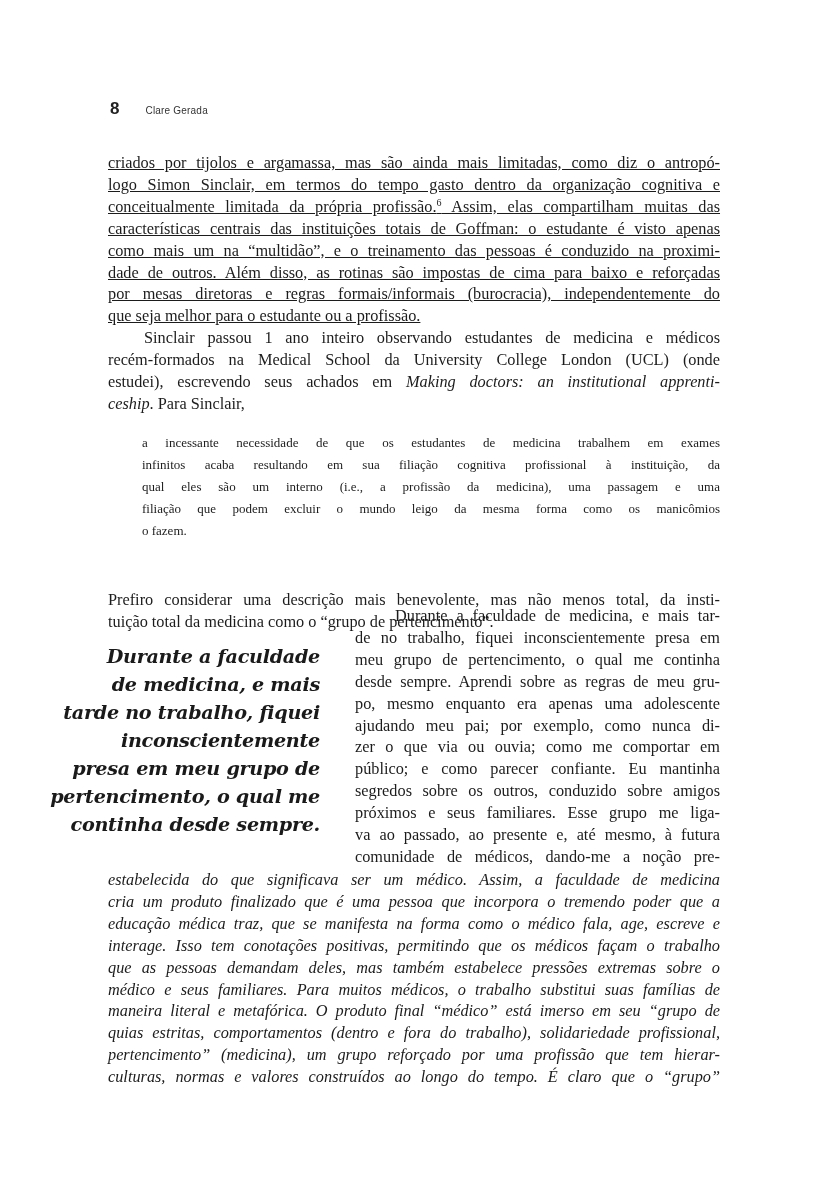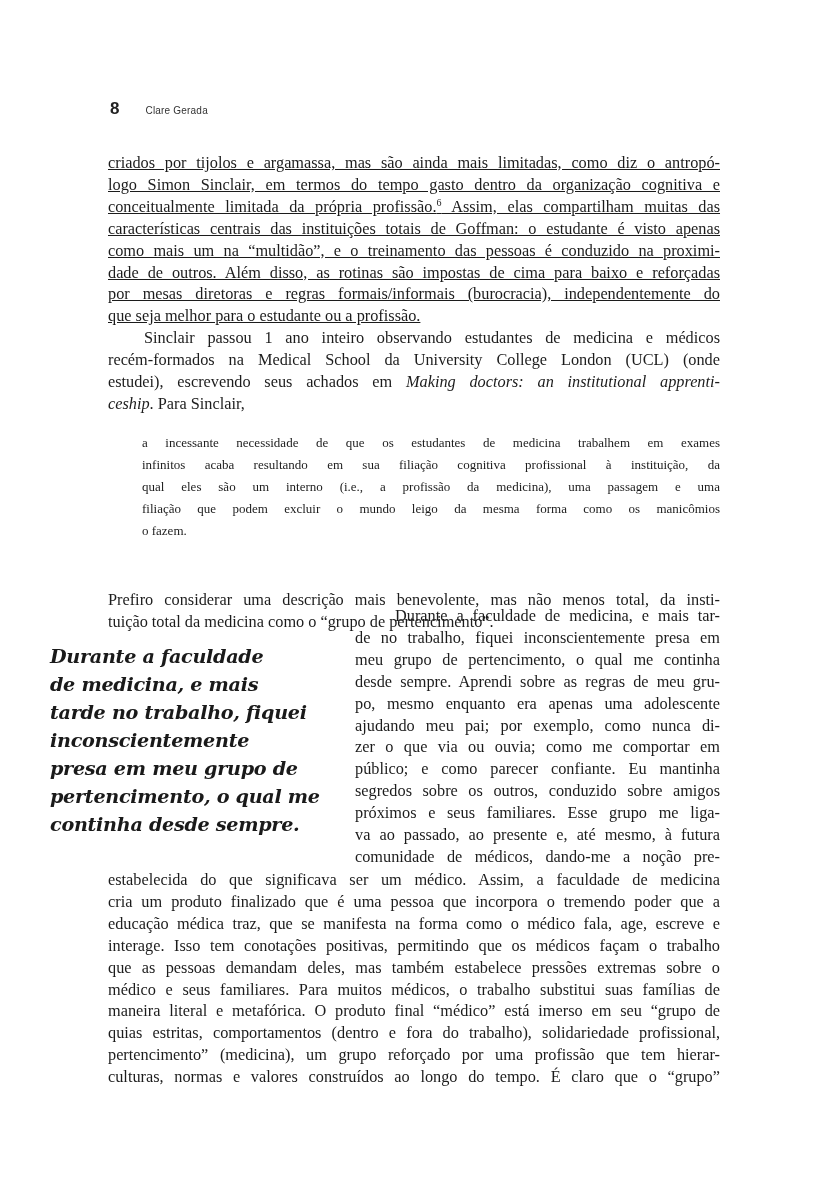--- a/index.html
+++ b/index.html
@@ -8,22 +8,22 @@
   .page-num { font-family: "Liberation Sans", sans-serif; font-weight: bold; font-size: 17px; color: #222; }
   .running-head { font-family: "Liberation Sans", sans-serif; font-size: 10px; color: #333; margin-left: 26px; letter-spacing: 0.2px; }
   .body-text { font-family: "Liberation Serif", serif; font-size: 16.3px; line-height: 21.9px; color: #1c1c1c; }
   .line { display: block; white-space: nowrap; text-align: justify; text-align-last: justify; }
   .line.last { text-align-last: left; }
   .para1 { position: absolute; left: 108px; top: 152px; width: 612px; text-decoration: underline; }
   .para2 { position: absolute; left: 108px; top: 327px; width: 612px; }
   .quote { position: absolute; left: 142px; top: 432px; width: 578px; font-size: 13px; line-height: 22px; }
   .para3 { position: absolute; left: 108px; top: 561px; width: 612px; margin-top: 28px; }
   .para4a { position: absolute; left: 355px; top: 605px; width: 365px; }
-  .para4b { position: absolute; left: 108px; top: 869px; width: 612px; }
-  .pullquote { position: absolute; left: 50px; top: 643px; width: 270px; font-family: "DejaVu Serif", serif; font-style: italic; font-weight: bold; font-size: 19.2px; line-height: 28px; color: #1a1a1a; letter-spacing: -0.3px; }
+  .para4b { position: absolute; left: 108px; top: 869px; width: 612px; font-style: italic; }
+  .pullquote { position: absolute; left: 50px; top: 643px; width: 270px; font-family: "DejaVu Serif", serif; font-style: italic; font-weight: bold; font-size: 19.2px; line-height: 28px; color: #1a1a1a; letter-spacing: -0.3px; text-align: right; }
   .pullquote .pl { display: block; white-space: nowrap; }
   i { font-style: italic; }
   sup { font-size: 10px; line-height: 0; vertical-align: 6px; }
 </style>
 </head>
 <body>
 
 <div class="header">
   <span class="page-num">8</span>
   <span class="running-head">Clare Gerada</span>

